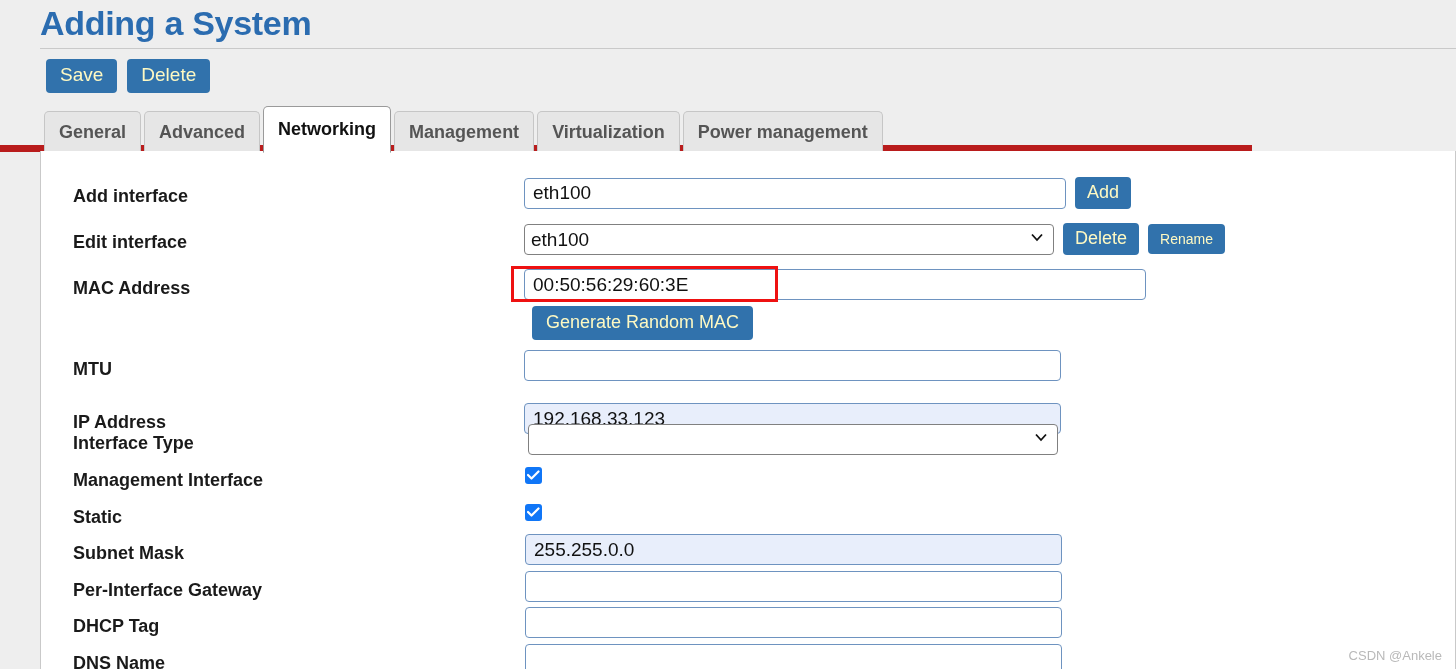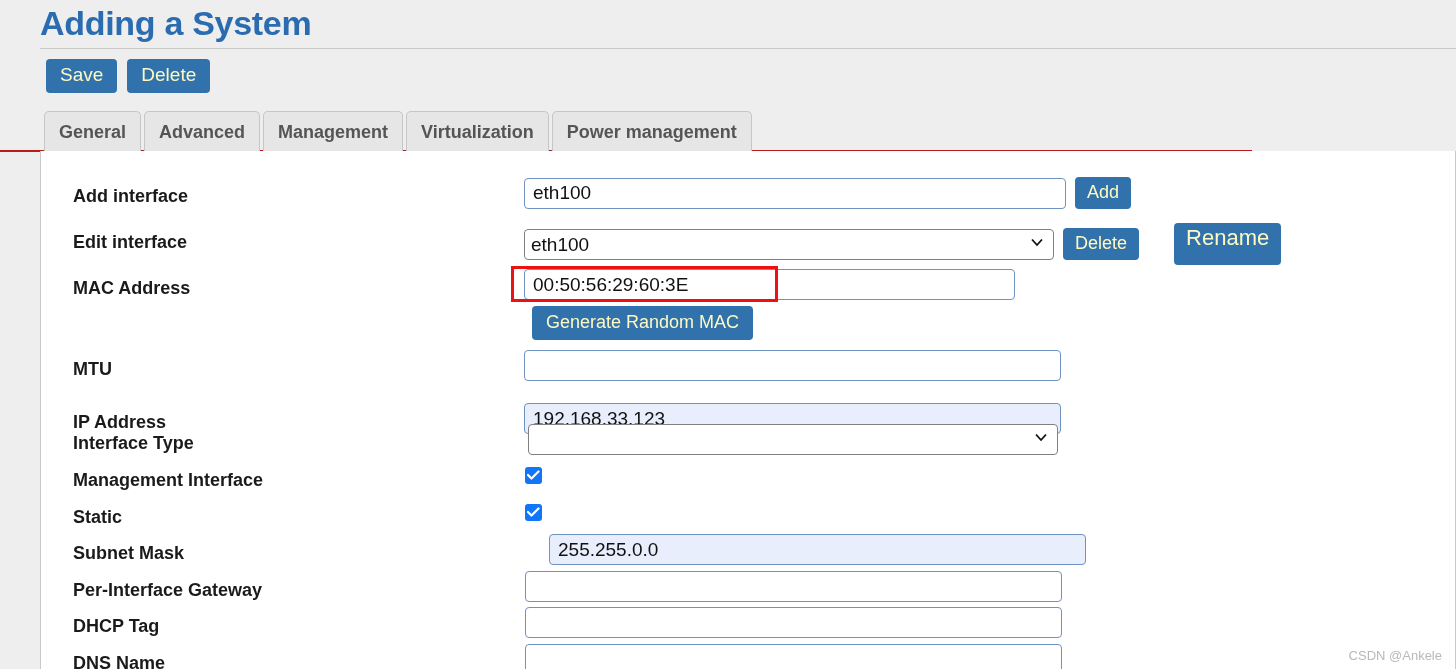--- a/index.html
+++ b/index.html
@@ -58,21 +58,21 @@
     white-space: nowrap;
   }
 
   
   .tabstrip {
     position: absolute;
     left: 0px; top: 106px;
     width: 1252px;
     height: 46px;
     background: #eeeeee;
-    border-bottom: 2px solid #b91c1c;
+    border-bottom: 7px solid #b91c1c;
   }
   .tabs {
     position: absolute;
     left: 44px; top: 0px;
     display: flex;
     align-items: flex-end;
     height: 46px;
   }
   .tab {
     background: #e6e6e6;
@@ -225,20 +225,21 @@
 
   <div class="action-bar">
     <button class="btn">Save</button>
     <button class="btn">Delete</button>
   </div>
 
   <div class="tabstrip">
     <div class="tabs">
       <div class="tab">General</div>
       <div class="tab">Advanced</div>
+      <div class="tab active">Networking</div>
       <div class="tab">Management</div>
       <div class="tab">Virtualization</div>
       <div class="tab">Power management</div>
     </div>
   </div>
 
   <div class="panel">
     <div class="form">
 
       <div class="row" style="top:26px;">
@@ -259,29 +260,29 @@
               <select class="sel" style="width:530px;">
                 <option>eth100</option>
               </select>
               <span class="chev">
                 <svg width="14" height="14" viewBox="0 0 14 14">
                     <path d="M2 4.5 L7 10 L12 4.5" stroke="#111" stroke-width="1.8" fill="none"></path>
                   </svg>
               </span>
             </div>
             <button class="btn" style="font-size:18px;padding:4px 12px 6px 12px;">Delete</button>
-            <button class="btn" style="font-size:22px;padding:4px 12px 16px 12px;margin-left:26px;">Rename</button>
+            <button class="btn" style="font-size:14px;padding:4px 12px 4px 12px;">Rename</button>
           </div>
         </div>
       </div>
 
       <div class="row" style="top:118px;">
         <div class="label">MAC Address</div>
         <div class="field">
-          <input class="txt" style="width: 491px;" value="00:50:56:29:60:3E">
+          <input class="txt" style="width: 622px;" value="00:50:56:29:60:3E">
         </div>
       </div>
 
       <div class="row" style="top:155px;">
         <div class="field">
           <button class="btn" style="margin-left:8px;font-size:18px;padding:5px 14px 7px 14px;">Generate Random MAC</button>
         </div>
       </div>
 
       <div class="row" style="top:199px;padding-left:48px;">
@@ -331,21 +332,21 @@
           <span class="chk">
             <svg width="13" height="11" viewBox="0 0 13 11">
                 <path d="M1 5 L4.5 8.5 L11.5 1.5" stroke="#ffffff" stroke-width="2.2" fill="none" stroke-linecap="round" stroke-linejoin="round"></path>
               </svg>
           </span>
         </div>
       </div>
 
       <div class="row" style="top:383px;">
         <div class="label">Subnet Mask</div>
-        <div class="field" style="left:508px;">
+        <div class="field" style="left:484px;">
           <input class="txt filled" style="width: 537px;" value="255.255.0.0">
         </div>
       </div>
 
       <div class="row" style="top:420px;">
         <div class="label">Per-Interface Gateway</div>
         <div class="field" style="left:484px;">
           <input class="txt" style="width: 537px;" value="">
         </div>
       </div>

